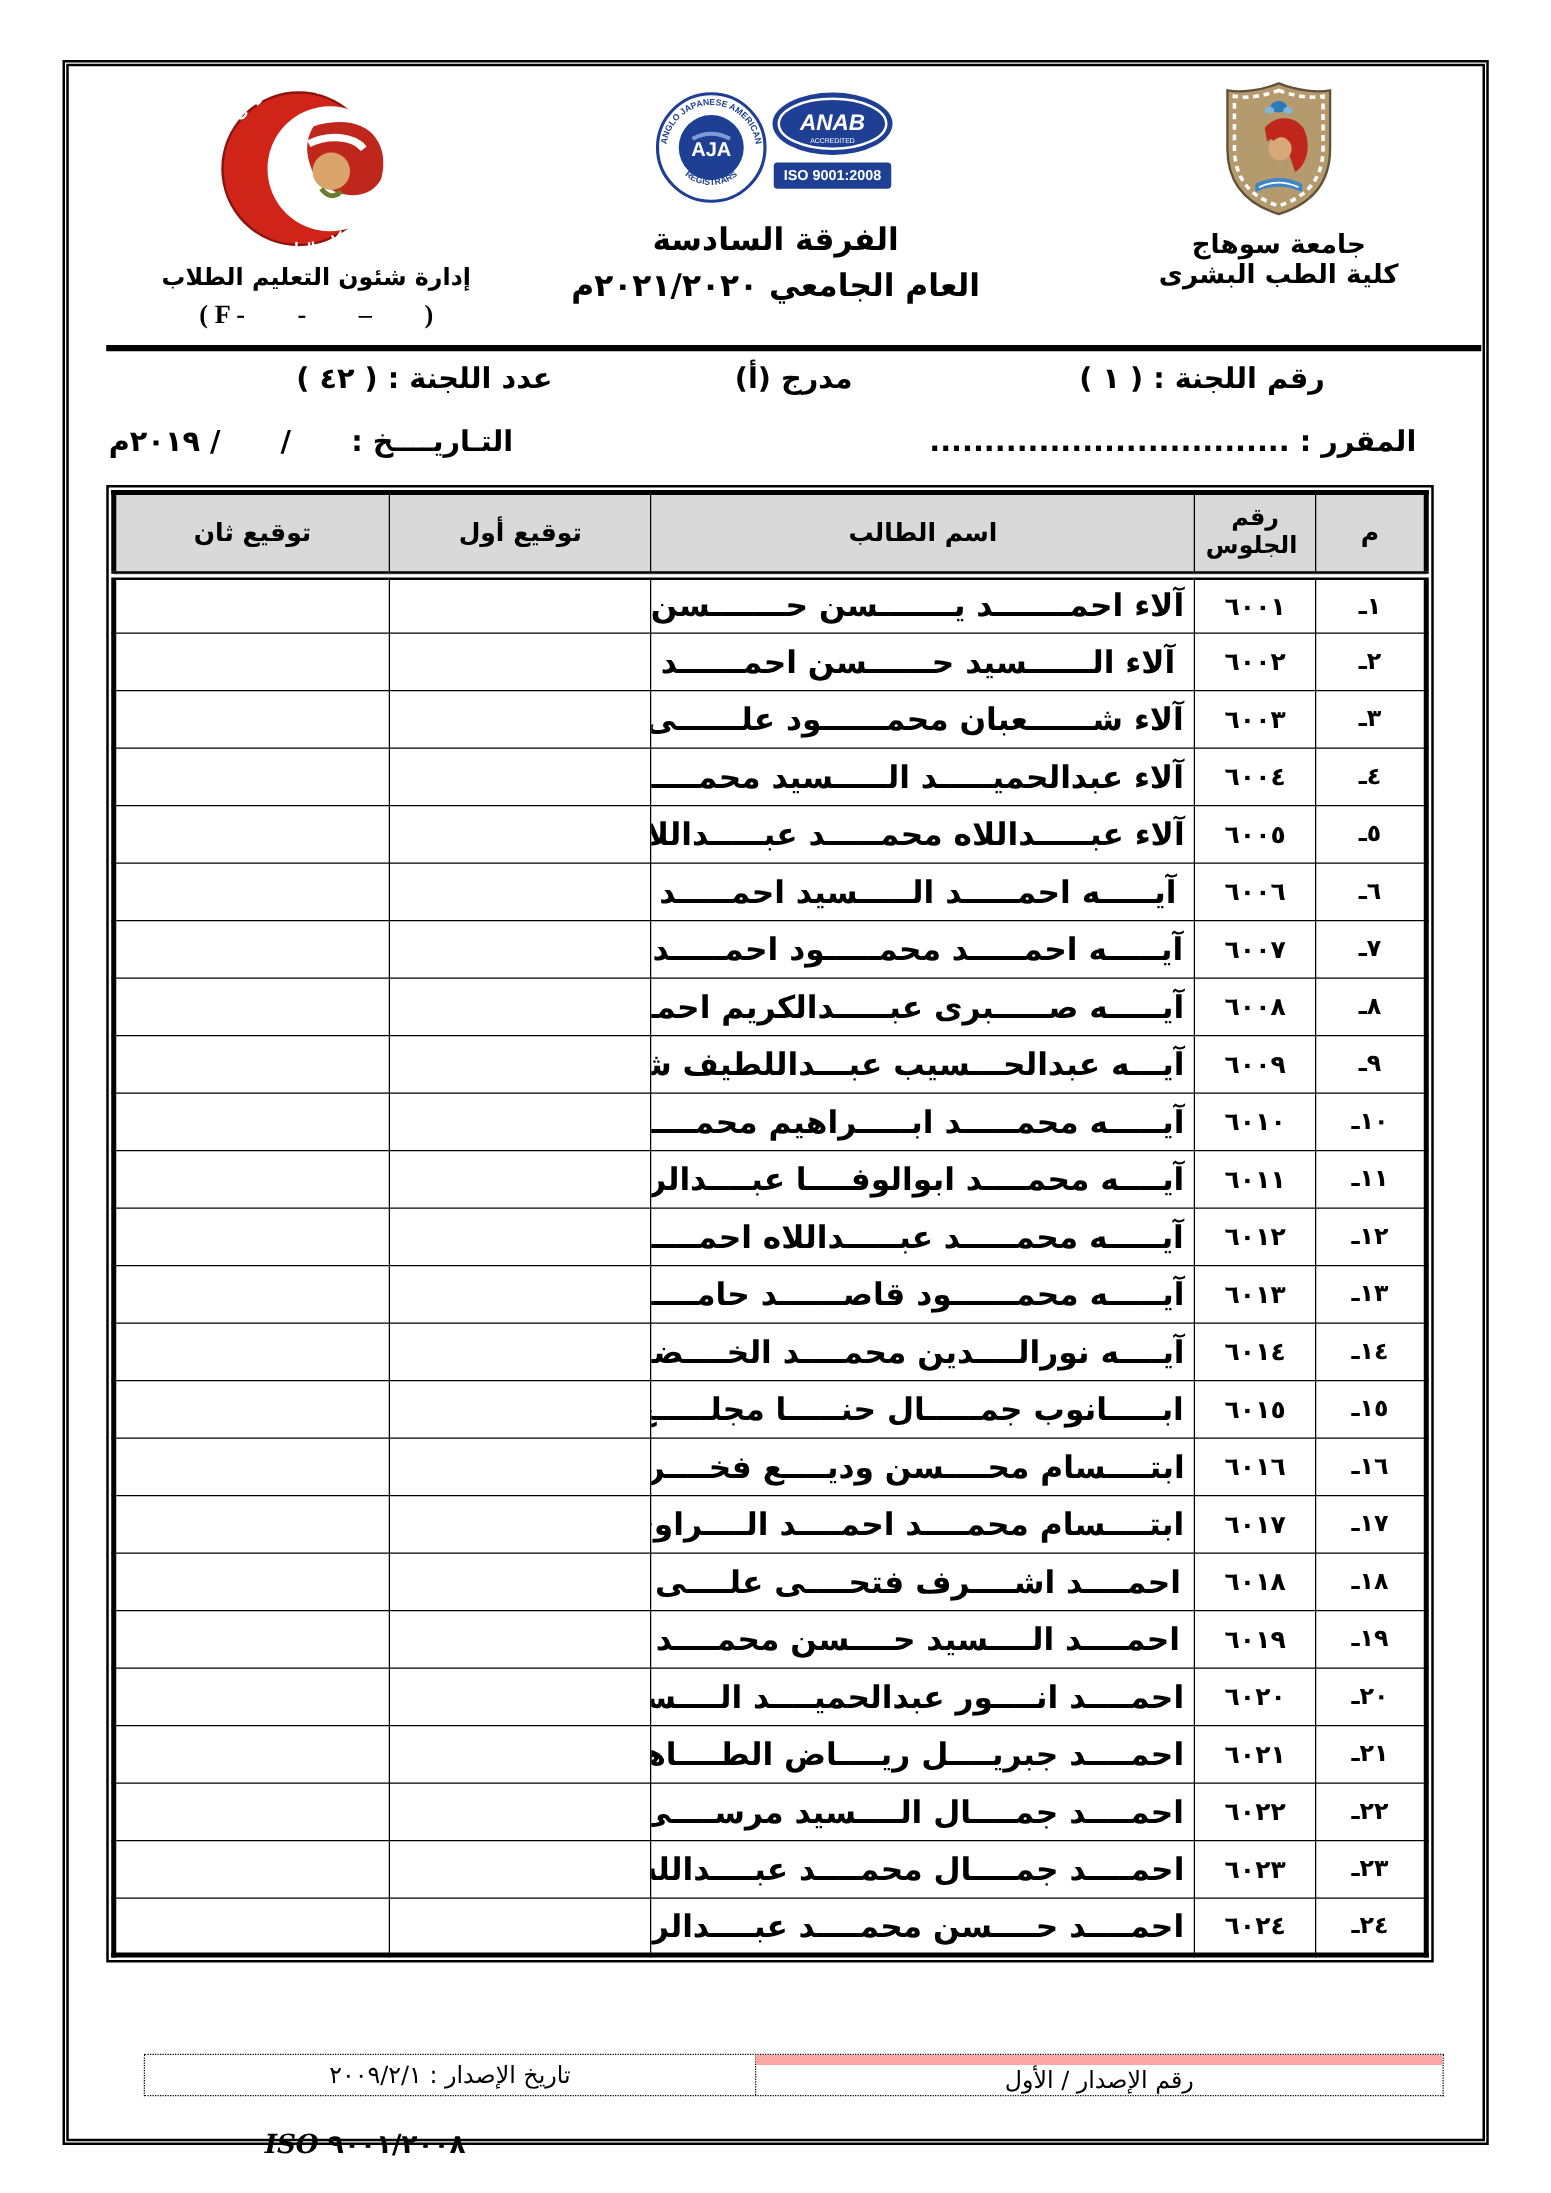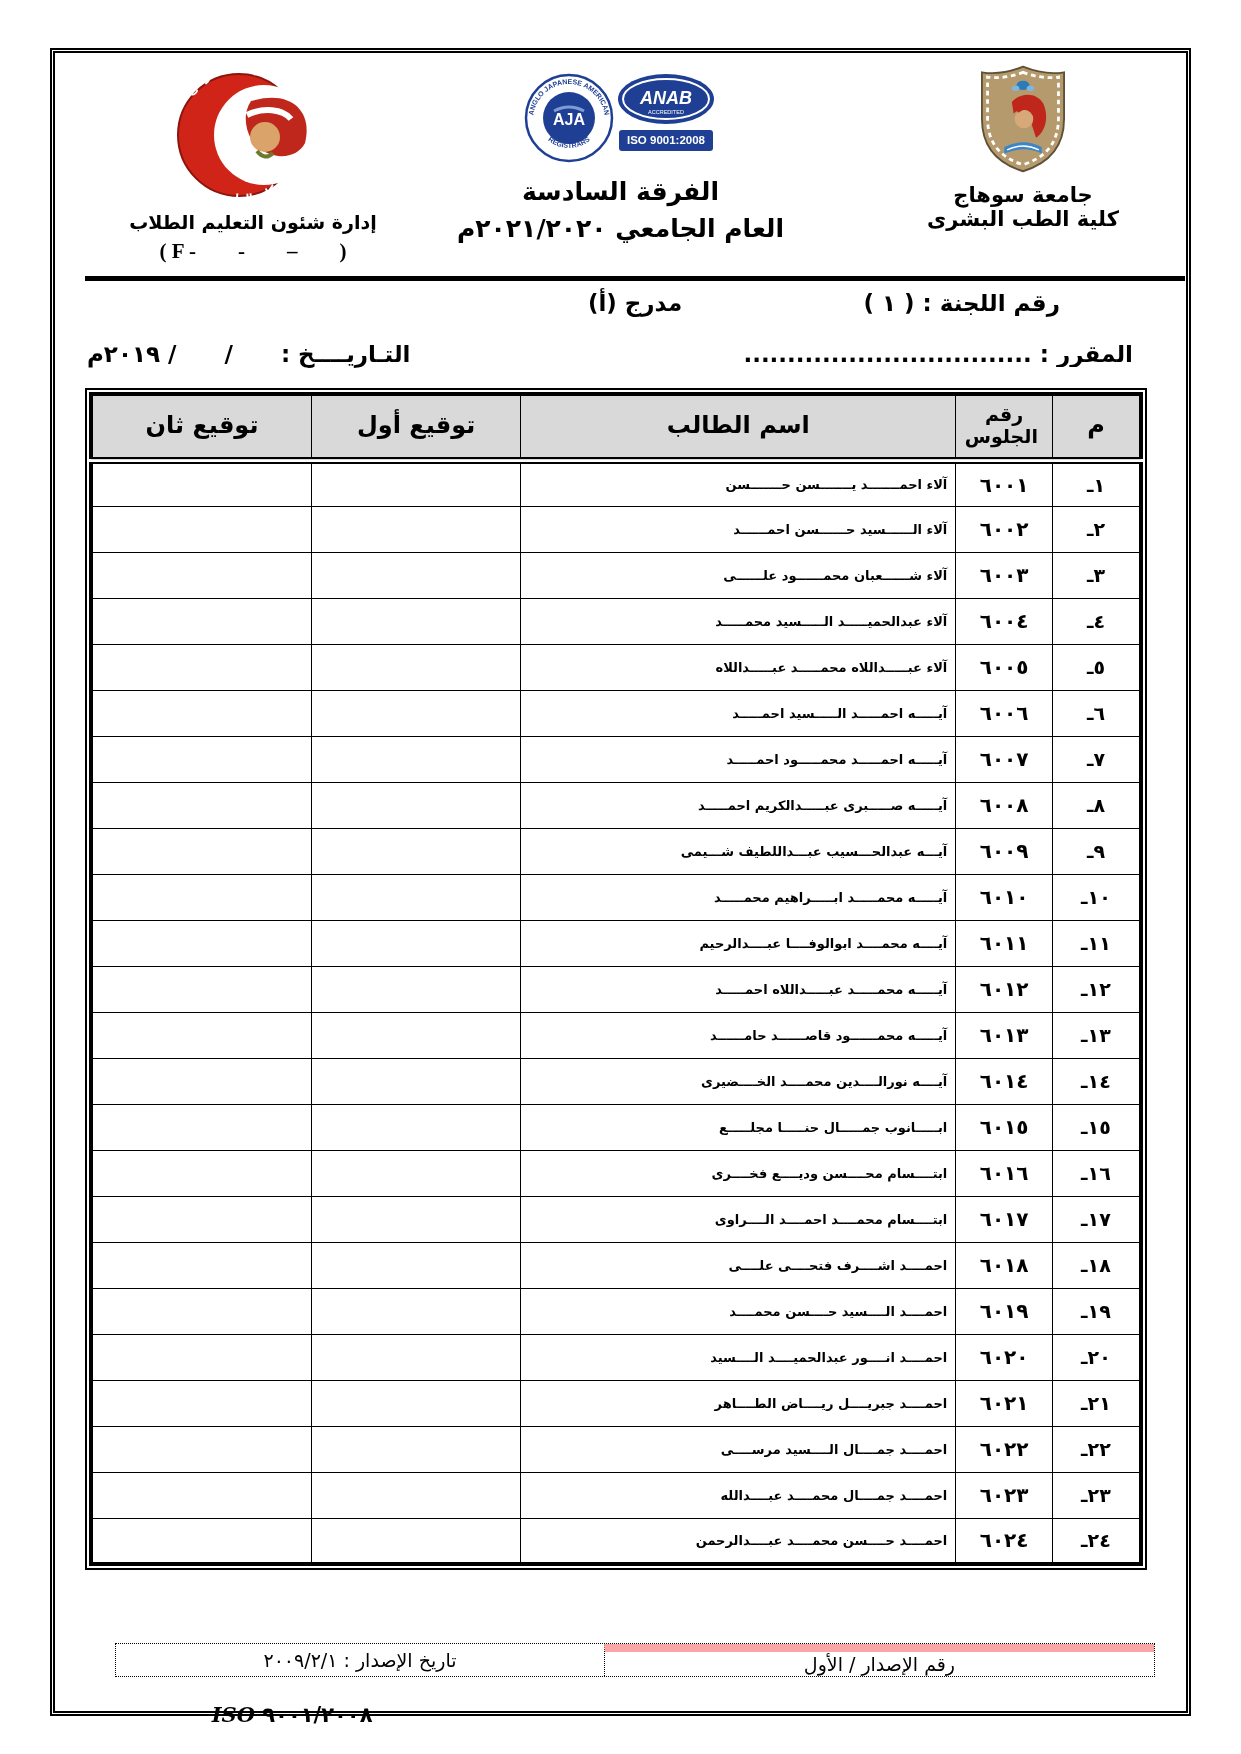--- a/index.html
+++ b/index.html
@@ -35,27 +35,27 @@
                display:grid; grid-template-columns:1.1fr 1fr; font-weight:bold; font-size:23px; }
   .info-row2 .r { text-align:right; padding-right:52px; white-space:nowrap; overflow:hidden; }
   .info-row2 .l { text-align:left; padding-left:2px; white-space:pre; }
   
   .table-wrap { position:absolute; left:30px; top:335px; width:1062px; border:2px solid #000; padding:2px; background:#fff; }
   table.students { width:100%; border-collapse:collapse; table-layout:fixed; direction:rtl; border:4px solid #000; }
   table.students col.c-index{width:88px;} table.students col.c-seat{width:96px;}
   table.students col.c-name{width:432px;} table.students col.c-sig1{width:208px;} table.students col.c-sig2{width:219px;}
   table.students th {
     background:#d9d9d9; border:1px solid #000; border-bottom:7px double #000;
-    height:66px; font-size:24px; font-weight:bold; text-align:center; vertical-align:middle; line-height:1.15;
+    height:66px; font-size:20px; font-weight:bold; text-align:center; vertical-align:middle; line-height:1.15;
   }
   table.students th.seat-h { font-size:19px; padding:0 14px; }
   table.students td { border:1px solid #000; height:46px; vertical-align:middle; font-weight:bold; }
   td.index-cell { text-align:center; font-size:19px; }
   td.seat-cell  { text-align:center; font-size:20px; letter-spacing:5px; }
-  td.name-cell  { text-align:right; font-size:13px; padding-right:8px; white-space:nowrap; overflow:hidden; }
+  td.name-cell  { text-align:center; font-size:25px; padding-right:8px; white-space:nowrap; overflow:hidden; }
   
   .footer-table { position:absolute; left:60px; top:1590px; width:1040px; height:34px;
                   display:grid; grid-template-columns:53% 47%; direction:rtl;
                   border:1px dotted #000; font-size:19px; }
   .footer-cell { display:flex; align-items:center; justify-content:center; direction:rtl; }
   .footer-cell.issue { border-top:8px solid #fca5a5; border-left:1px dotted #000; }
   .iso-line { position:absolute; left:130px; top:1625px; direction:ltr; font-size:21px; white-space:pre; }
   .iso-line .iso-label { font-family:"DejaVu Serif", serif; font-style:italic; font-weight:bold; }
   .iso-line .iso-value { font-weight:bold; letter-spacing:1px; }
   svg text { font-family:"Liberation Sans", sans-serif; }
@@ -143,20 +143,21 @@
     </span>
     <div class="dept">إدارة شئون التعليم الطلاب</div>
     <div class="form-code">( F -        -        –        )</div>
   </div>
 
   <div class="rule"></div>
 
   <div class="info-row1">
     <div class="r">رقم اللجنة : ( ١ )</div>
     <div class="c">مدرج (أ)</div>
+    <div class="l">عدد اللجنة : ( ٤٢ )</div>
   </div>
   <div class="info-row2">
     <div class="r">المقرر : .................................</div>
     <div class="l">التـاريــــخ :      /      / ٢٠١٩م</div>
   </div>
 
   <div class="table-wrap">
     <table class="students">
       <colgroup>
         <col class="c-index">

